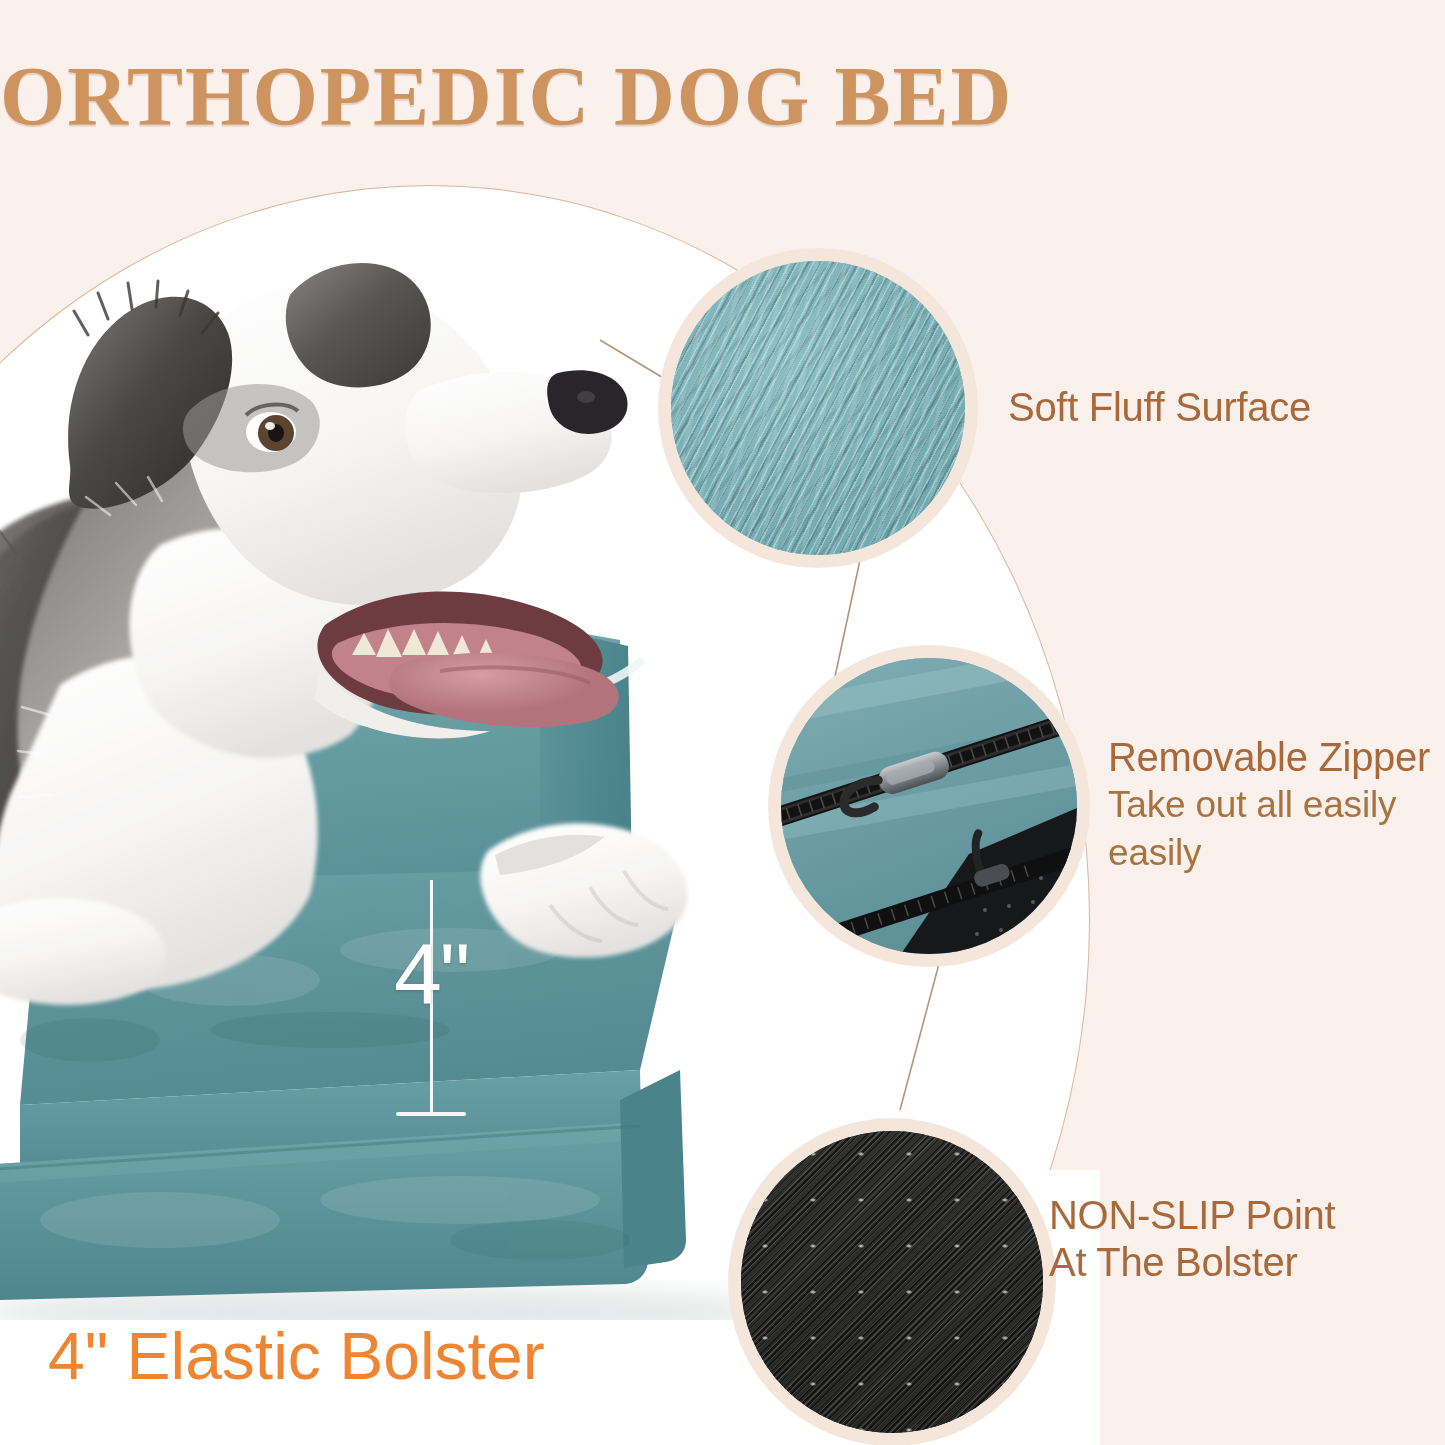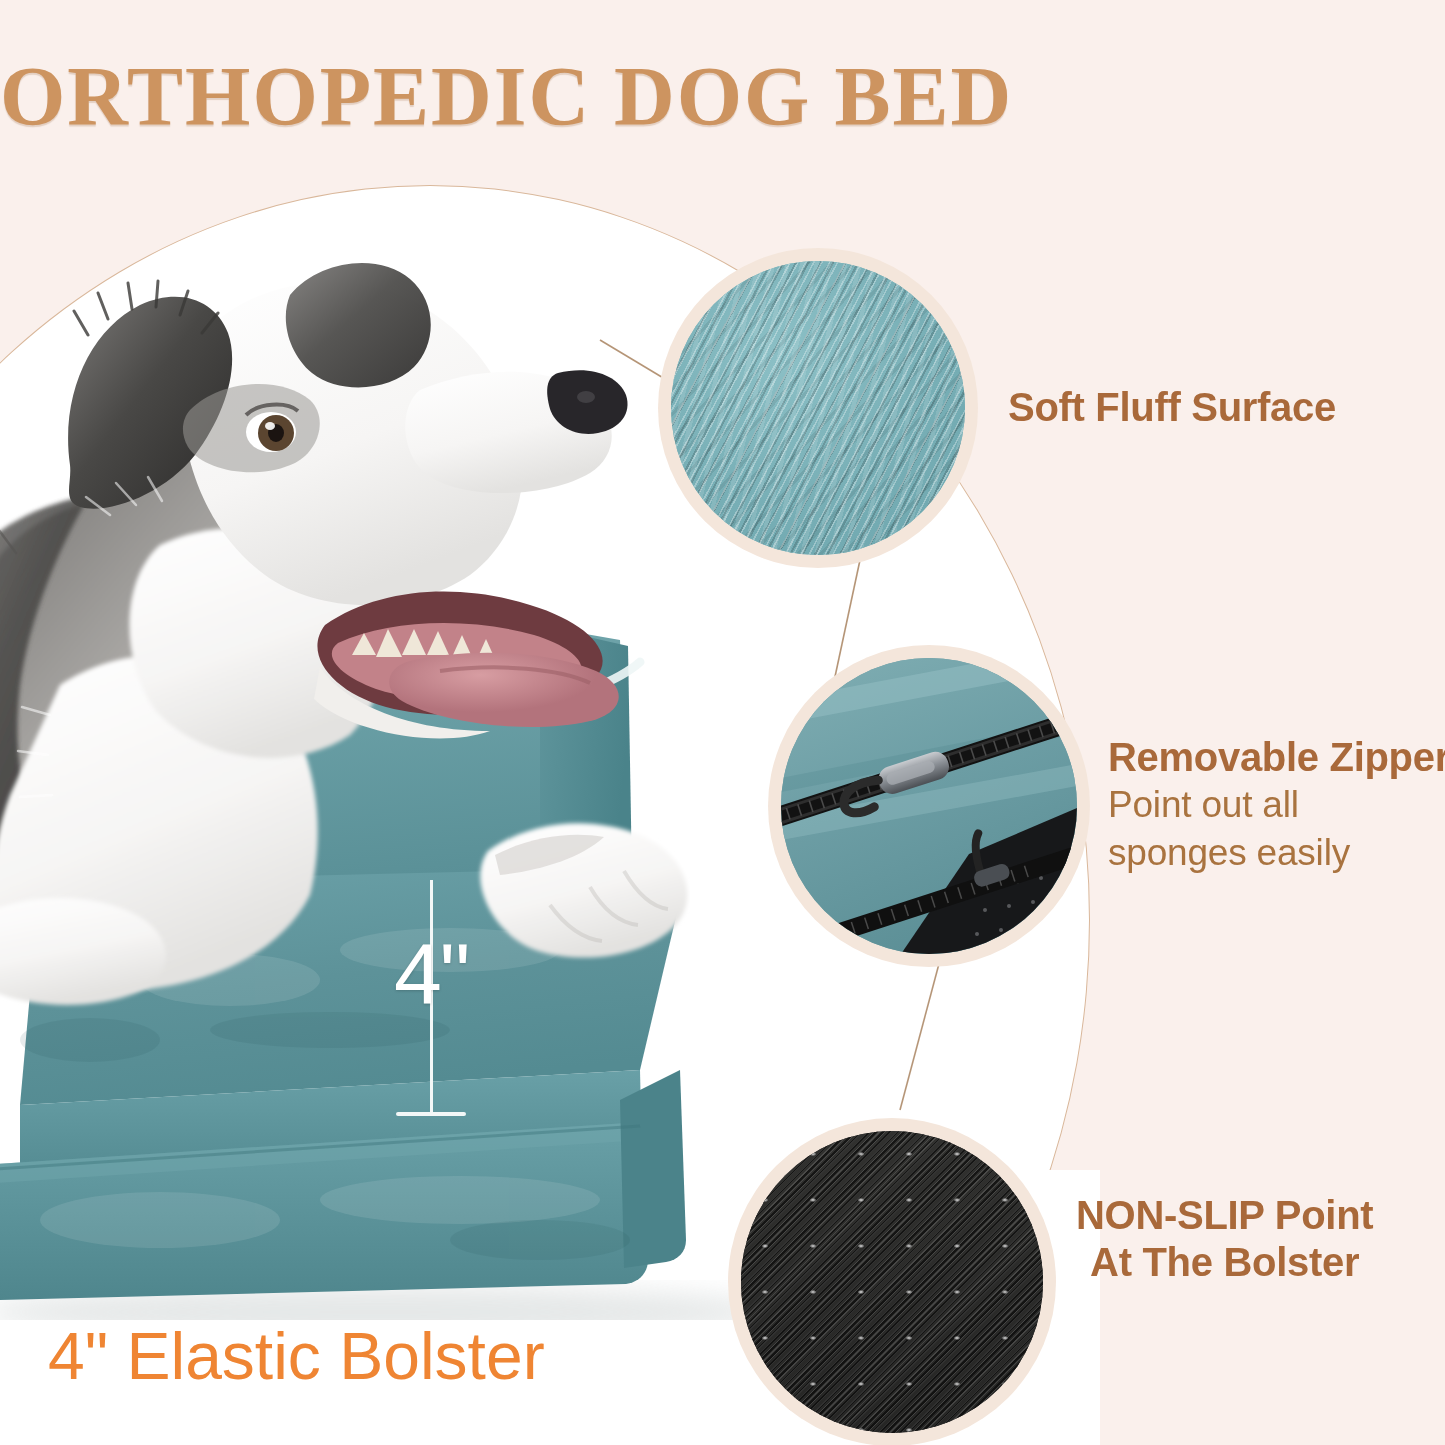--- a/index.html
+++ b/index.html
@@ -110,22 +110,22 @@
   }
 
   
   .zip-scene{width:100%;height:100%;position:relative;background:#6f9da4;}
   .zip-scene svg{position:absolute;left:0;top:0;width:100%;height:100%;}
 
   
   .label{position:absolute;}
   .label .head{
     font-family:"Liberation Sans",sans-serif;
-    font-weight:700;font-size:40px;color:#a9693a;
-    letter-spacing:-.3px;white-space:nowrap;line-height:1.18;text-align:center;
+    font-weight:400;font-size:40px;color:#a9693a;
+    letter-spacing:-.3px;white-space:nowrap;line-height:1.18;
   }
   .label .sub{
     font-family:"Liberation Sans",sans-serif;
     font-weight:400;font-size:37px;color:#a9733f;
     letter-spacing:-.2px;line-height:1.3;
     max-width:330px;
   }
 </style>
 </head>
 <body>
@@ -464,26 +464,26 @@
 
             <path d="M206,236 C206,214 210,200 216,194" stroke="#232323" stroke-width="8" fill="none" stroke-linecap="round"></path>
             <rect x="198" y="230" width="36" height="16" rx="7" fill="#4a4e53"></rect>
           </g>
         </svg>
       </div>
     </div>
   </div>
   <div class="label" style="left:1108px;top:734px;">
     <div class="head">Removable Zipper</div>
-    <div class="sub">Point out all sponges easily</div>
+    <div class="sub">Take out all easily easily</div>
   </div>
 
   <div class="circle" style="left:728px;top:1118px;width:328px;height:328px;">
     <div class="inner">
       <div class="tex-nonslip"></div>
     </div>
   </div>
-  <div class="label" style="left:1076px;top:1192px;">
+  <div class="label" style="left:1049px;top:1192px;">
     <div class="head">NON-SLIP Point</div>
     <div class="head">At The Bolster</div>
   </div>
 
 </div>
 
 </body></html>

